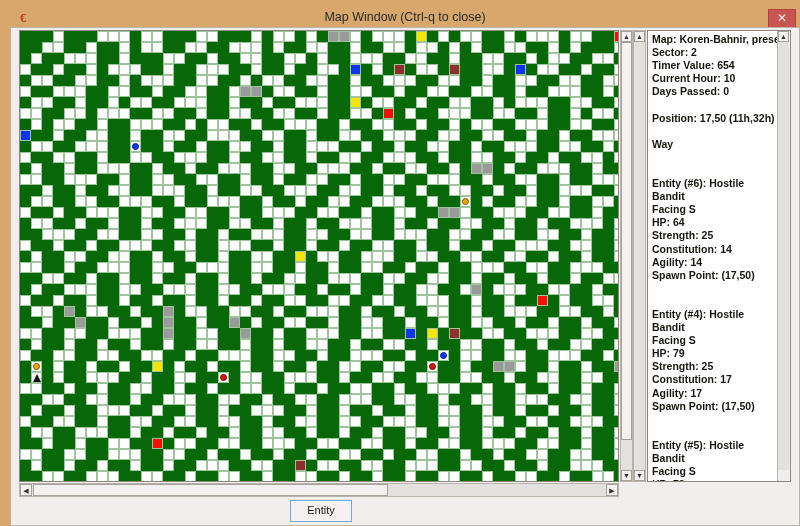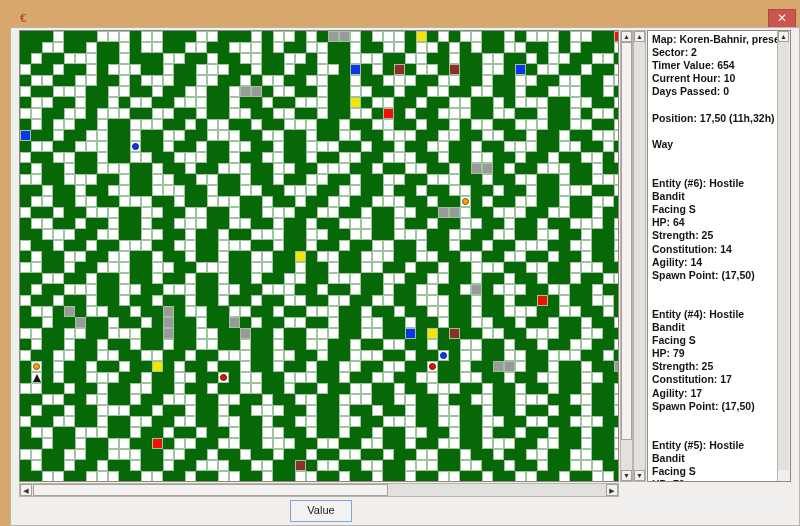--- a/index.html
+++ b/index.html
@@ -122,20 +122,21 @@
     cursor:pointer;font-family:"Liberation Sans",sans-serif;
   }
 </style>
 </head>
 <body>
 
 <div id="window-frame">
 
   <div id="titlebar">
     <div id="title-icon">€</div>
+    <div id="title-text">Map Window (Ctrl-q to close)</div>
     <div id="close-button">✕</div>
   </div>
 
   <div id="client">
 
     <div id="map-panel">
 
       <div id="map-viewport">
         <div id="map-grid" style="width: 605px; height: 451px;">
             <div class="tile t-floor" style="left: 33px; top: 0px; width: 11px; height: 11px;"></div>
@@ -1260,17 +1261,17 @@
 Agility: 16
 Spawn Point: (17,50)</div>
         <div id="info-inner-scroll">
           <div class="sb-arrow" style="left:0;top:0;width:11px;height:11px;">▲</div>
           <div class="sb-track" style="left:0;top:11px;width:11px;height:428px;"></div>
         </div>
       </div>
     </div>
 
     <div id="bottom-bar">
-      <div id="close-btn">Value</div>
+      <div id="close-btn">Entity</div>
     </div>
 
   </div>
 </div>
 
 </body></html>

